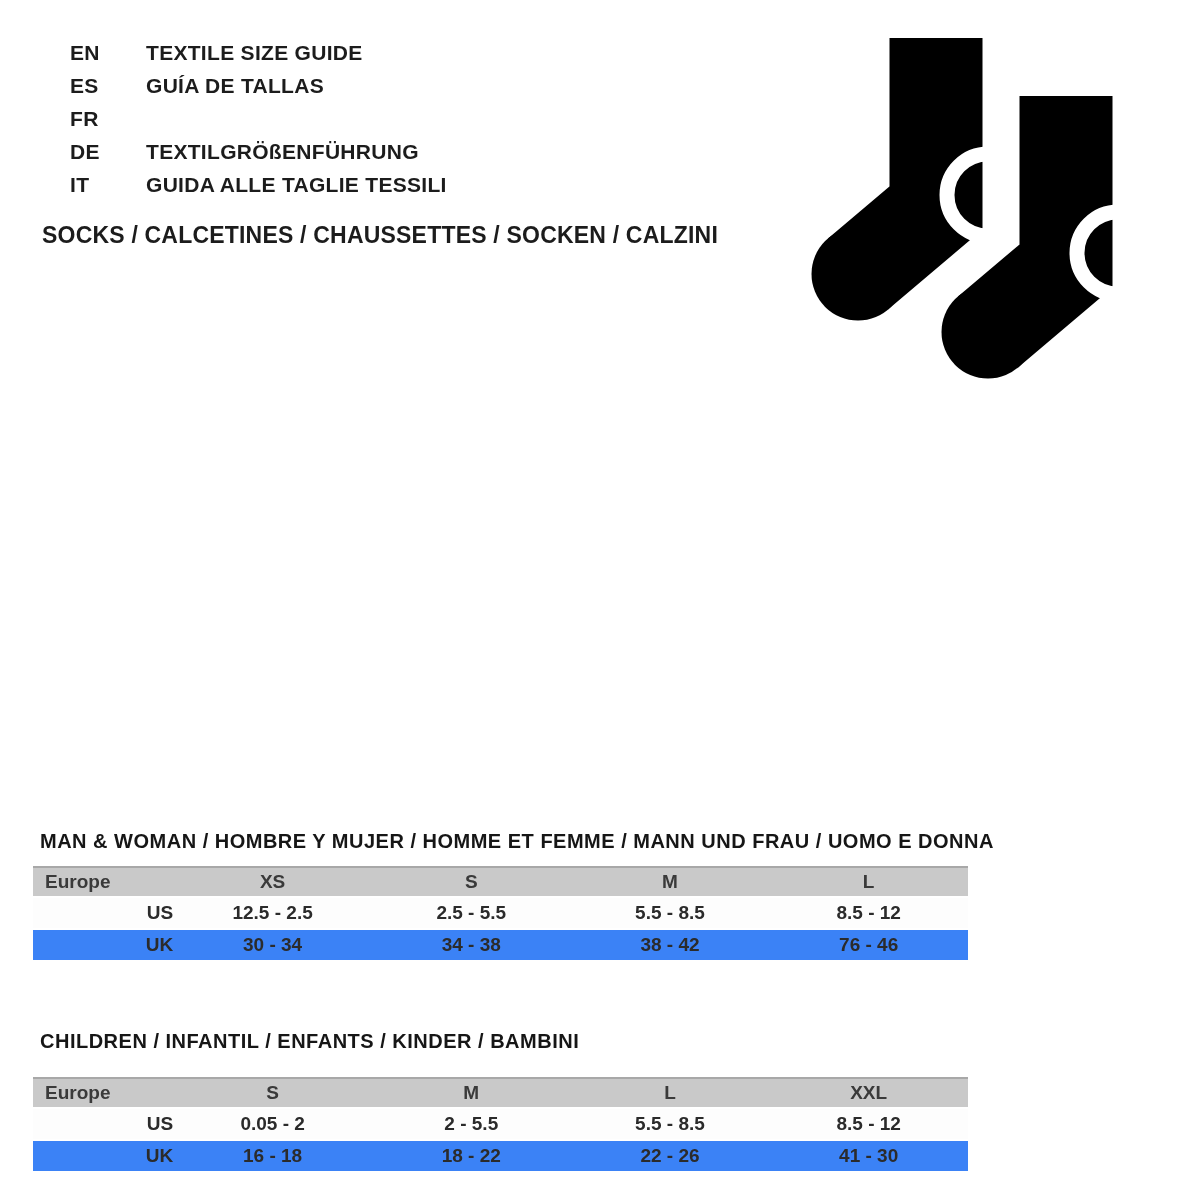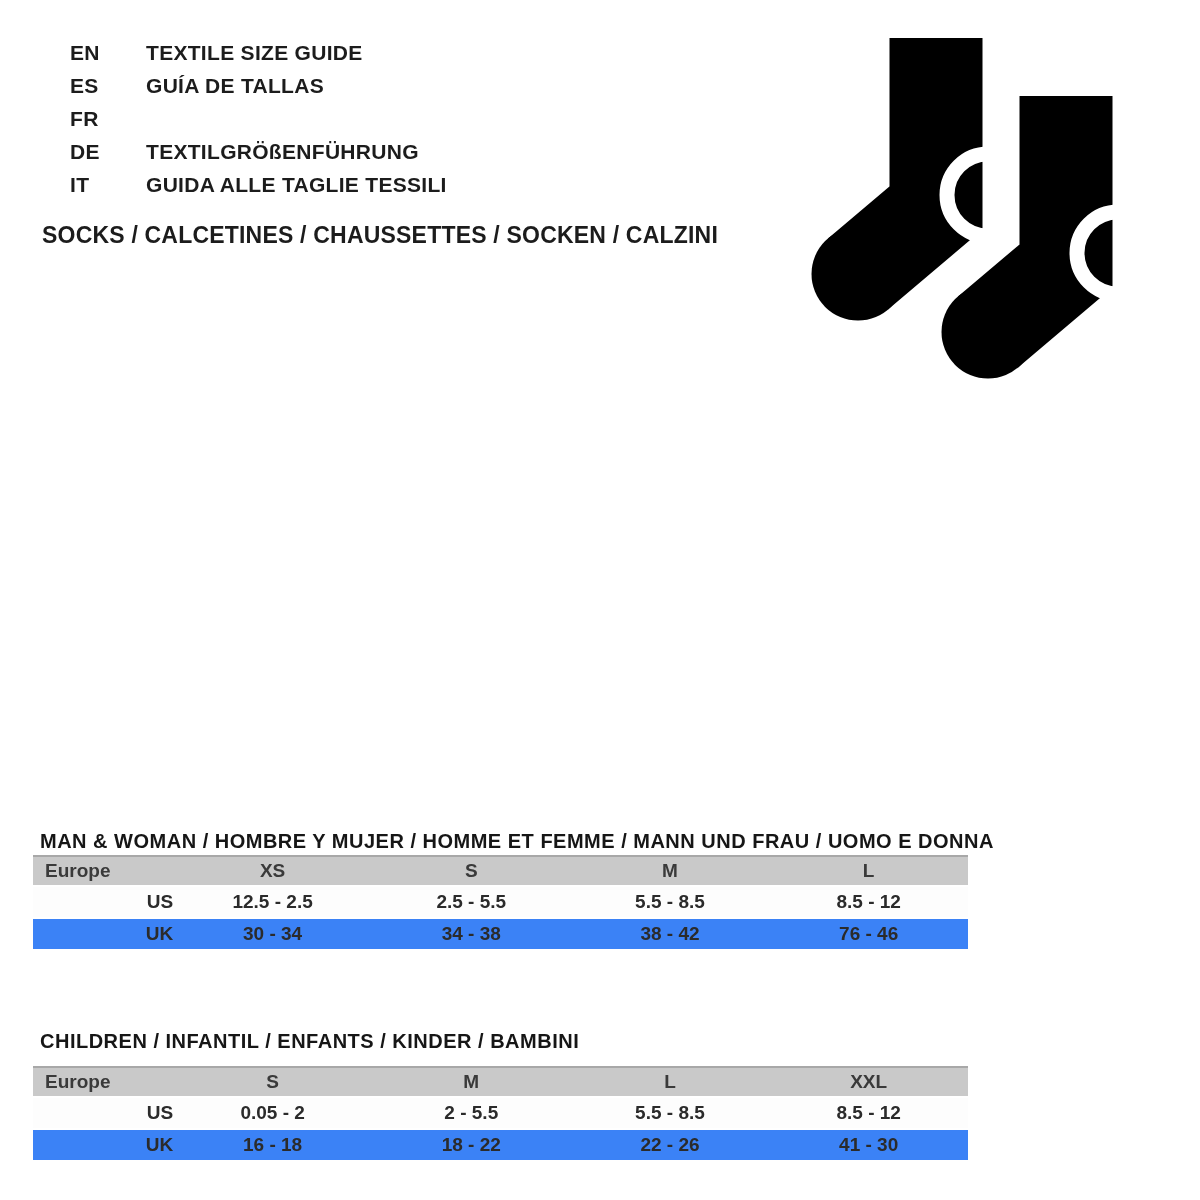--- a/index.html
+++ b/index.html
@@ -74,20 +74,21 @@
   .wrap-adults    { top: 855px; }
   .wrap-children  { top: 1066px; }
 
   table.size-table {
     width: 935px;
     border-collapse: separate;
     border-spacing: 0;
     table-layout: fixed;
     font-size: 19px;
     font-weight: bold;
+    margin-top: 11px;
   }
   table.size-table col.c-first { width: 15%; }
   table.size-table col.c-size  { width: 21.25%; }
 
   table.size-table th {
     background: #c9c9c9;
     color: #3a3a3a;
     height: 28px;
     border-top: 2px solid #a8a8a8;
     border-bottom: 2px solid #ffffff;

